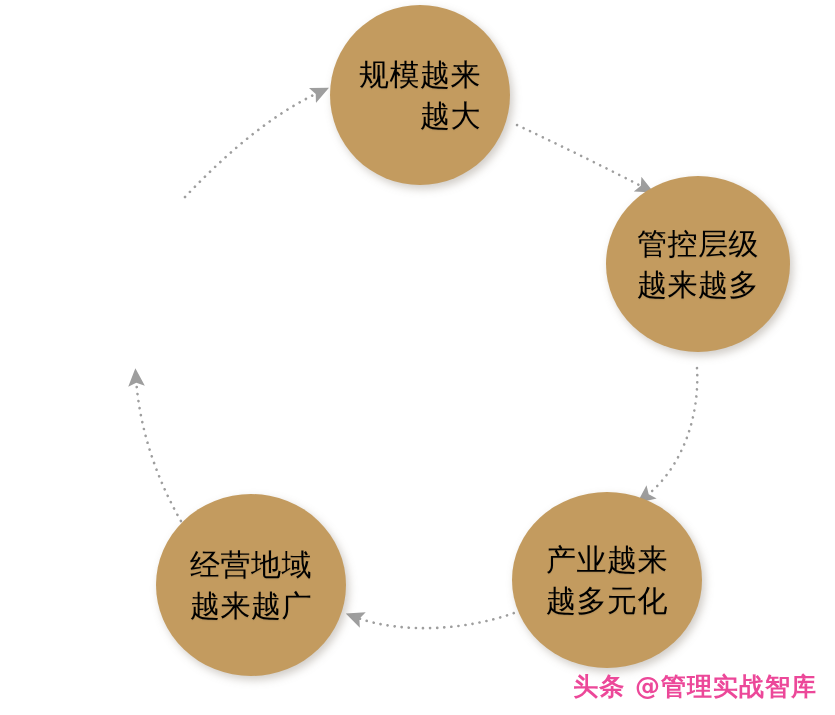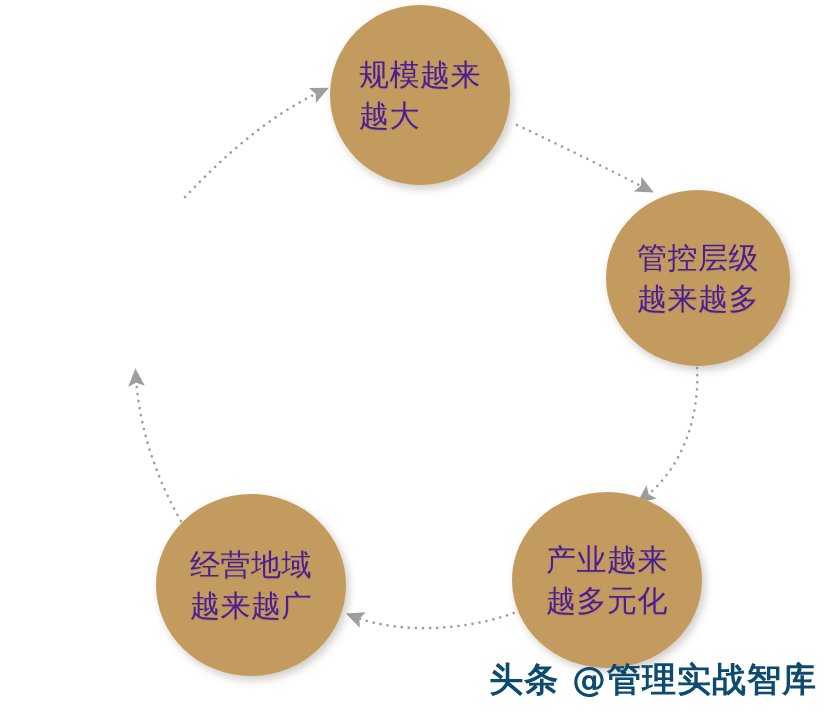--- a/index.html
+++ b/index.html
@@ -33,46 +33,46 @@
     position: absolute;
     border-radius: 50%;
     background: #c39b5f;
     box-shadow: 3px 4px 9px rgba(120,110,95,0.35);
     display: flex;
     align-items: center;
     justify-content: center;
     z-index: 2;
   }
   .node-label {
-    color: #4c1d95;
+    color: #000000;
     font-size: 30px;
     line-height: 41px;
-    text-align: left;
+    text-align: right;
     letter-spacing: 0.5px;
     padding: 0 14px;
     white-space: pre-line;
     font-weight: 400;
     text-shadow: 0 1px 1px rgba(110,95,70,0.20);
   }
   
   #node-top       { left: 330px; top: 5px;   width: 180px; height: 180px; }
-  #node-right     { left: 606px; top: 190px; width: 184px; height: 176px; font-family: Liberation Serif, serif; }
+  #node-right     { left: 606px; top: 176px; width: 184px; height: 176px; font-family: Liberation Serif, serif; }
   #node-botright  { left: 512px; top: 492px; width: 190px; height: 176px; }
   #node-botleft   { left: 156px; top: 494px; width: 190px; height: 182px; }
   #node-left      { left: 58px;  top: 194px; width: 190px; height: 178px; }
 
   #node-botright .node-label,
   #node-botleft .node-label { font-size: 30px; }
 
   .watermark {
     position: absolute;
     right: 18px;
     bottom: 12px;
-    font-size: 34px;
-    color: #0c4a6e;
+    font-size: 25px;
+    color: #ec4899;
     font-weight: 600;
     letter-spacing: 1px;
     z-index: 3;
     font-family: "DejaVu Sans", "Liberation Sans", sans-serif;
   }
 </style>
 </head>
 <body>
 
 <div id="stage">

